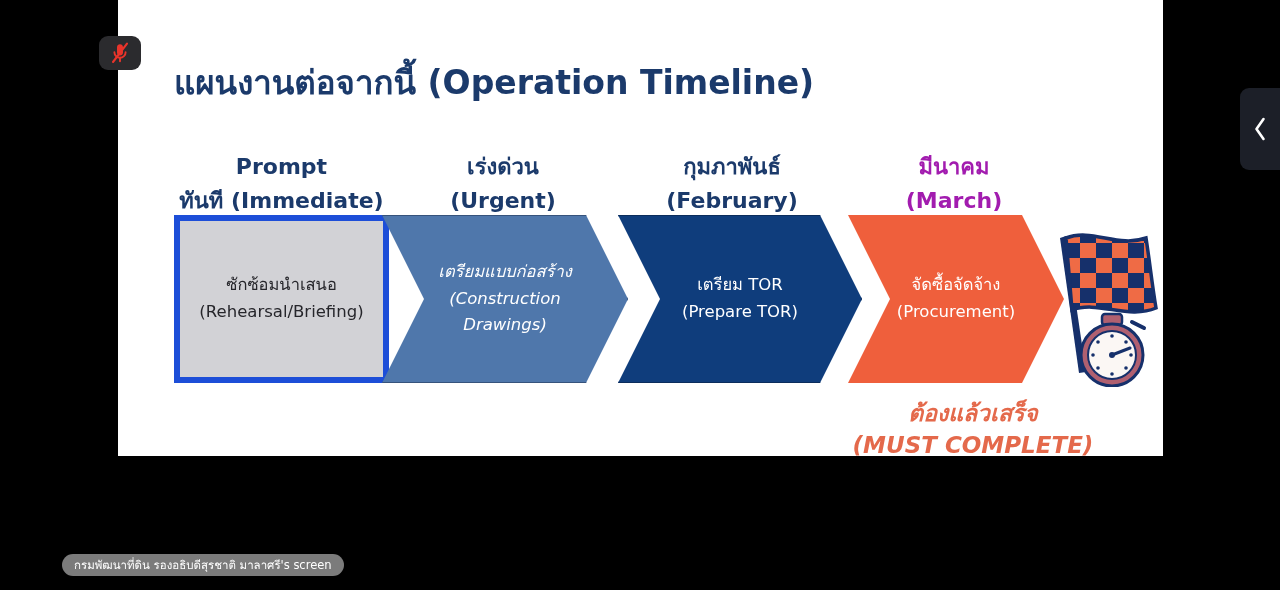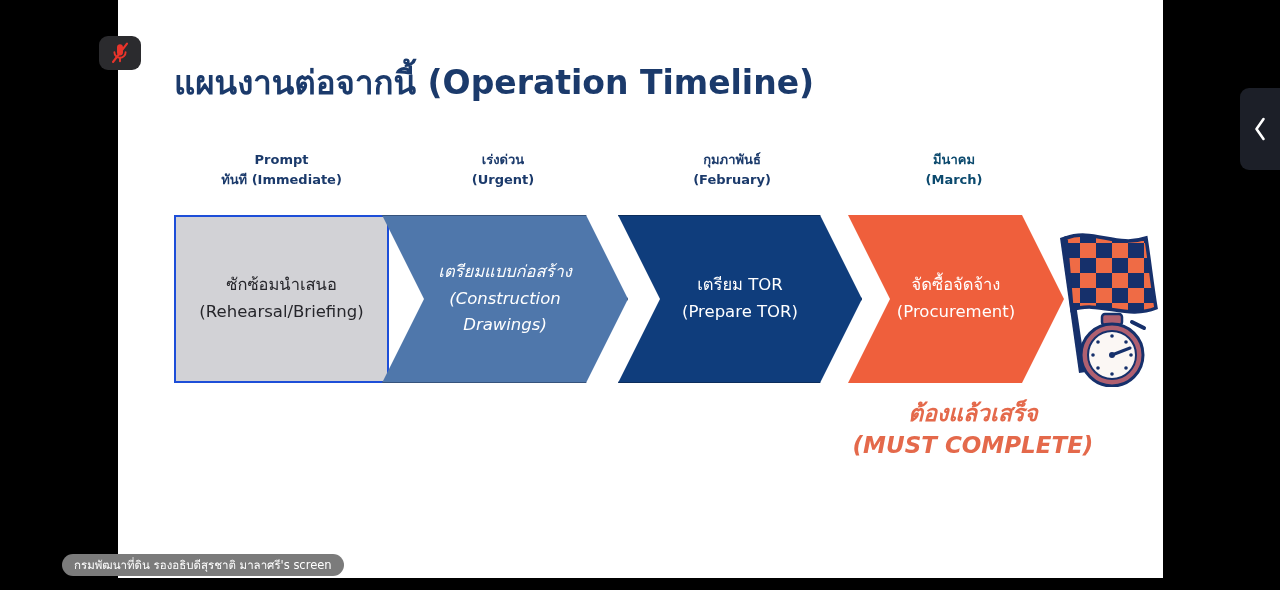--- a/index.html
+++ b/index.html
@@ -19,21 +19,21 @@
     height: 590px;
     background: #000000;
   }
 
   
   .slide {
     position: absolute;
     left: 118px;
     top: 0px;
     width: 1045px;
-    height: 578px;
+    height: 456px;
     background: #ffffff;
     overflow: hidden;
   }
 
   .slide-title {
     position: absolute;
     left: 56px;
     top: 56px;
     font-size: 33px;
     font-weight: bold;
@@ -46,26 +46,26 @@
   .headers {
     position: absolute;
     left: 0px;
     top: 150px;
     width: 1045px;
     height: 58px;
   }
   .col-head {
     position: absolute;
     text-align: center;
-    font-size: 13px;
+    font-size: 22px;
     font-weight: bold;
     line-height: 1.55;
     color: #1b3A6B;
   }
-  .col-head.accent { color: #0c4a6e; }
+  .col-head.accent { color: #a21caf; }
 
   
   .flow {
     position: absolute;
     left: 0px;
     top: 215px;
     width: 1045px;
     height: 168px;
   }
   .chev {
@@ -84,21 +84,21 @@
     line-height: 1.62;
     padding: 0 6px;
     z-index: 2;
   }
 
   
   .chev-1 {
     left: 56px;
     width: 215px;
     background: #D2D2D6;
-    border: 2px solid #1d4ed8;
+    border: 6px solid #1d4ed8;
     clip-path: polygon(0 0, 100% 0, 100% 100%, 0 100%);
   }
   .chev-1 .lbl { color: #26262b; }
 
   
   .chev-2 {
     left: 264px;
     width: 246px;
     background: #4F77AB;
     border: 1px solid #36537c;

